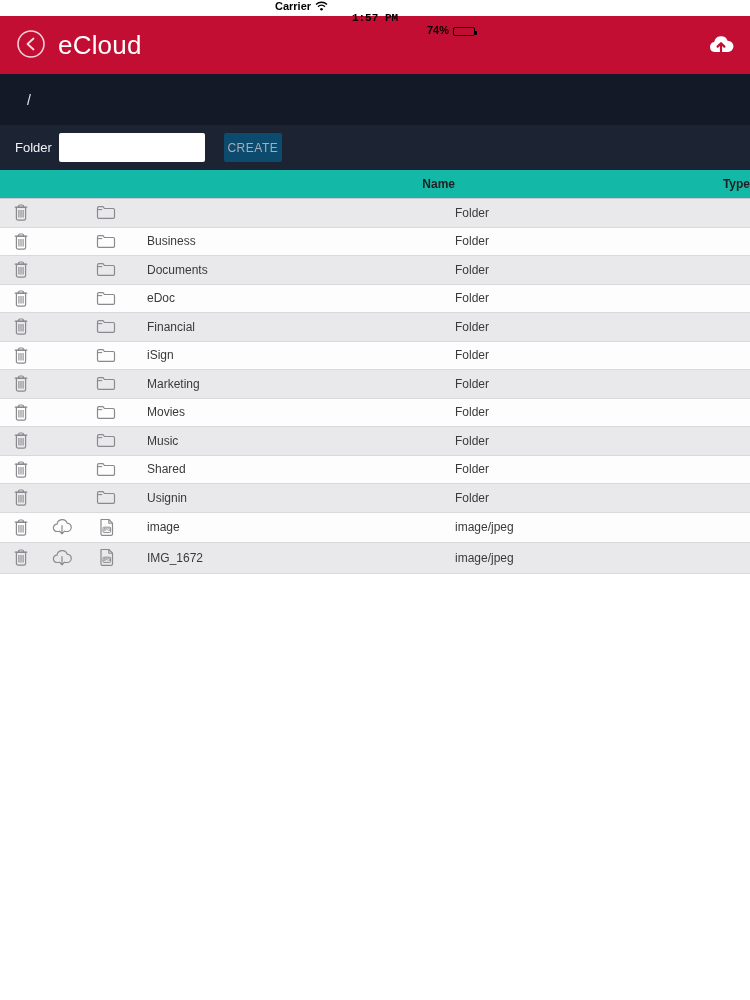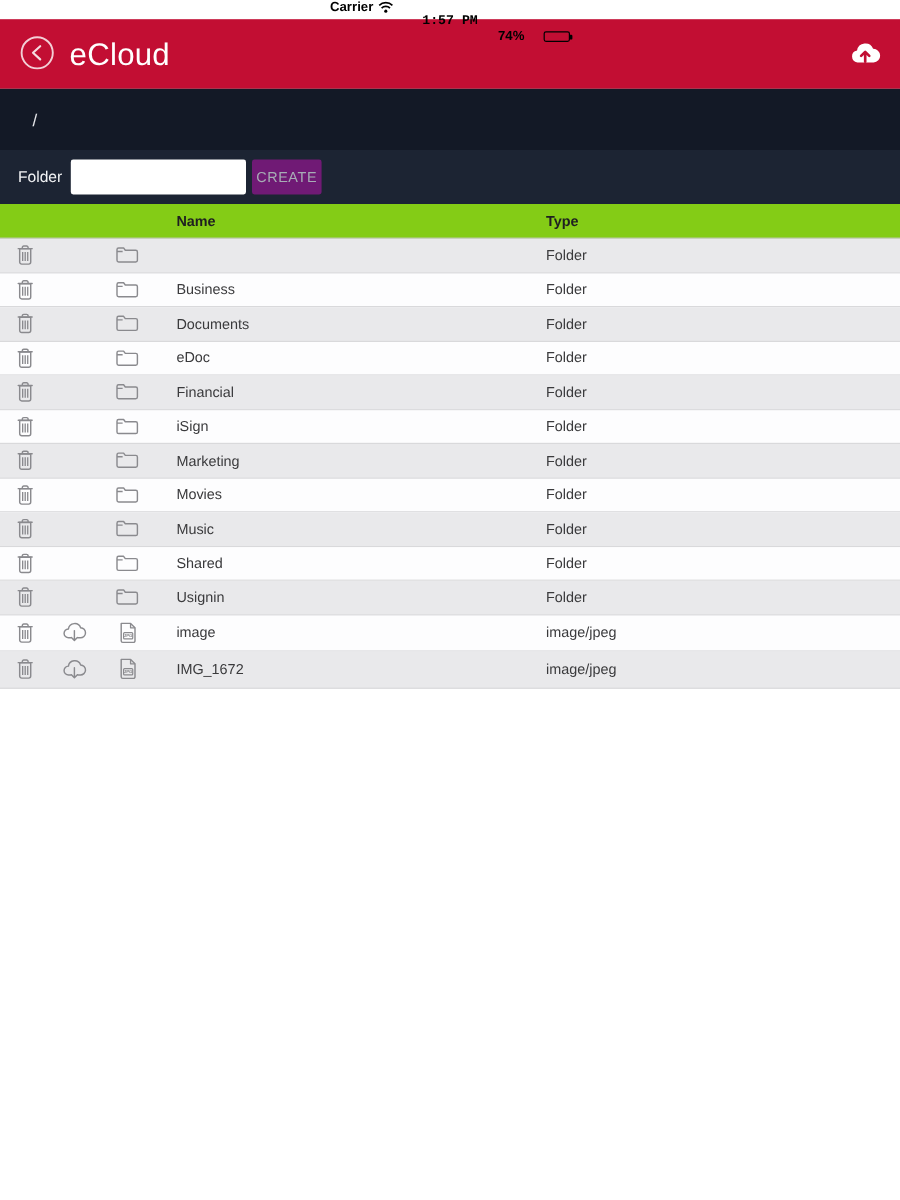--- a/index.html
+++ b/index.html
@@ -6,21 +6,21 @@
   html,body { width:750px; height:1000px; background:#fff; font-family:"Liberation Sans", sans-serif; }
   .screen { width:750px; height:1000px; background:#fff; overflow:hidden; position:relative; }
 
   
   .status-bar {
     height:16px; background:#fff; display:flex; align-items:center;
     font-size:11px; font-weight:bold; color:#000; padding:0 6px;flex-direction:column;
   }
   .sb-left { display:flex; align-items:center; gap:4px; width:200px; }
   .sb-center { flex:1; text-align:left;font-family:Liberation Mono, monospace; }
-  .sb-right { width:200px; display:flex; align-items:center; justify-content:flex-end; gap:16px; }
+  .sb-right { width:200px; display:flex; align-items:flex-end; justify-content:flex-end; gap:4px; }
   .wifi-svg { display:block; }
   .battery { width:22px; height:9px; border:1px solid #000; border-radius:2px; position:relative; padding:1px; }
   .battery-fill { height:100%; width:74%; background:#000; border-radius:1px; }
   .battery-tip { position:absolute; right:-3px; top:2.5px; width:2px; height:4px; background:#000; border-radius:0 1px 1px 0; }
 
   
   .app-header {
     height:58px; background:#c20e33; display:flex; align-items:center; padding:0 16px; color:#fff;
   }
   .back-btn { width:30px; height:30px; background:none; border:none; cursor:pointer; display:flex; align-items:center; justify-content:center; padding:0; }
@@ -33,28 +33,28 @@
   .breadcrumb-path { color:#e8e9ec; font-size:14px; cursor:pointer; }
 
   
   .create-bar { height:45px; background:#1c2433; display:flex; align-items:center; padding:0 15px; }
   .create-label { color:#f2f3f5; font-size:13px; margin-right:7px; }
   .create-input {
     width:146px; height:29px; border:none; border-radius:2px; background:#fff;
     font-size:13px; padding:0 8px; outline:none; color:#222;
   }
   .create-btn {
-    margin-left:5px; width:58px; height:29px; background:#701a75; border:none; border-radius:2px;
+    margin-left:19px; width:58px; height:29px; background:#0c4a6e; border:none; border-radius:2px;
     color:#a7adb5; font-size:12px; letter-spacing:.5px; cursor:pointer;
   }
 
   
   .table-header {
-    height:29px; background:#84cc16; border-bottom:1px solid #c9c9cd;
-    display:flex; align-items:center; font-size:12px; font-weight:bold; color:#1f1f21;
+    height:29px; background:#14b8a6; border-bottom:1px solid #c9c9cd;
+    display:flex; align-items:center; font-size:12px; font-weight:bold; color:#1f1f21;text-align:right;
   }
   .col-trash { width:42px; flex:0 0 42px; display:flex; justify-content:center; align-items:center; }
   .col-dl    { width:40px; flex:0 0 40px; display:flex; justify-content:center; align-items:center; }
   .col-icon  { width:48px; flex:0 0 48px; display:flex; justify-content:center; align-items:center; }
   .col-name  { flex:0 0 325px; width:325px; padding-left:17px; overflow:hidden; white-space:nowrap; }
   .col-type  { flex:1; overflow:hidden; white-space:nowrap; }
 
   .table-row {
     height:28.5px; display:flex; align-items:center; font-size:12px; color:#3a3a3c;
     border-bottom:1px solid #d9d9db; background:#fdfdfe; cursor:pointer;

